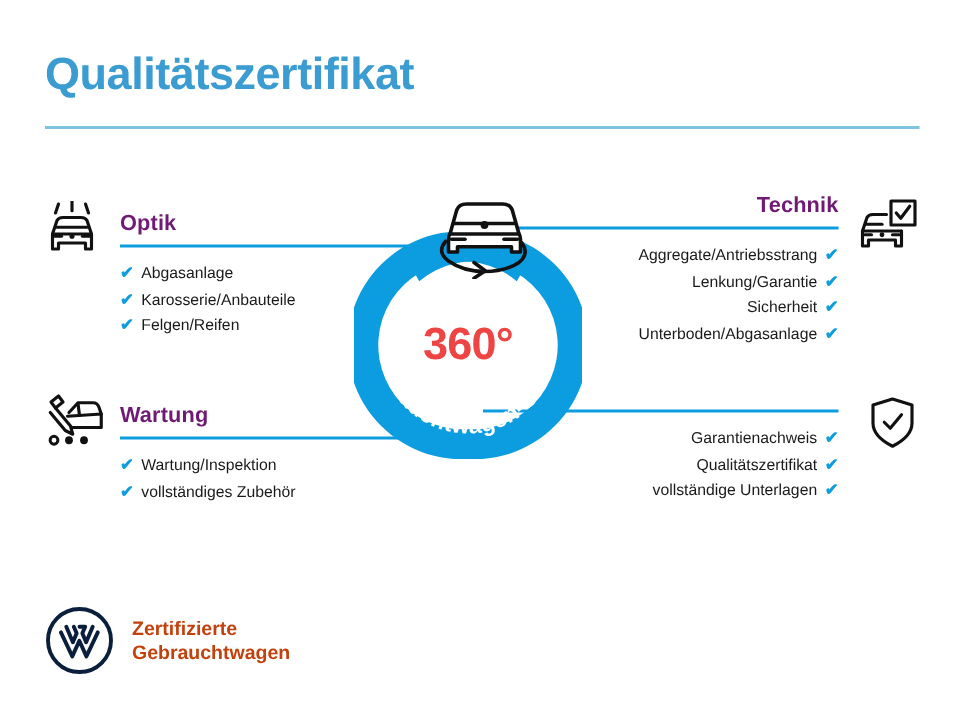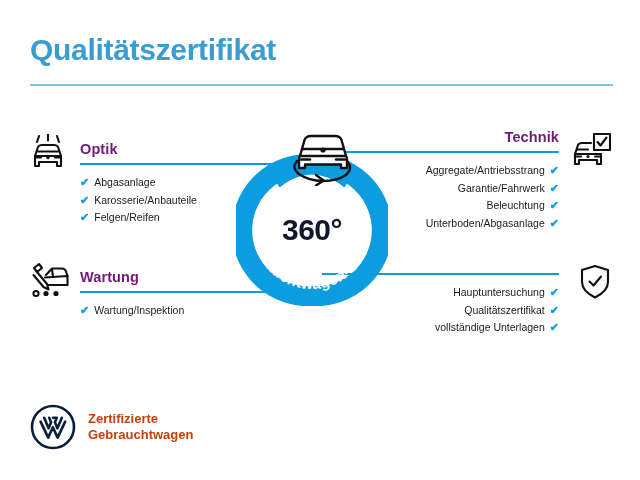--- a/index.html
+++ b/index.html
@@ -121,21 +121,21 @@
     position: absolute;
     left: 0;
     top: 0;
     width: 152px;
     height: 152px;
     display: flex;
     align-items: center;
     justify-content: center;
     font-size: 30px;
     font-weight: bold;
-    color: #0f172a;
+    color: #ef4444;
     letter-spacing: -0.5px;
     pointer-events: none;
   }
   .badge-car {
     position: absolute;
     left: 275px;
     top: 124px;
     width: 96px;
     height: 62px;
   }
@@ -230,38 +230,39 @@
       <li><span class="chk">✔</span><span>Karosserie/Anbauteile</span></li>
       <li><span class="chk">✔</span><span>Felgen/Reifen</span></li>
     </ul>
   </div>
 
   <div class="section sec-technik align-right">
     <div class="sec-head">Technik</div>
     <div class="sec-rule"></div>
     <ul class="sec-list">
       <li><span>Aggregate/Antriebsstrang</span><span class="chk">✔</span></li>
-      <li><span>Garantie/Fahrwerk</span><span class="chk">✔</span></li>
-      <li><span>Beleuchtung</span><span class="chk">✔</span></li>
+      <li><span>Lenkung/Garantie</span><span class="chk">✔</span></li>
+      <li><span>Sicherheit</span><span class="chk">✔</span></li>
       <li><span>Unterboden/Abgasanlage</span><span class="chk">✔</span></li>
     </ul>
   </div>
 
   <div class="section sec-wartung align-left">
     <div class="sec-head">Wartung</div>
     <div class="sec-rule"></div>
     <ul class="sec-list">
       <li><span class="chk">✔</span><span>Wartung/Inspektion</span></li>
+      <li><span class="chk">✔</span><span>vollständiges Zubehör</span></li>
     </ul>
   </div>
 
   <div class="section sec-garantie align-right">
     <div class="sec-rule"></div>
     <ul class="sec-list">
-      <li><span>Hauptuntersuchung</span><span class="chk">✔</span></li>
+      <li><span>Garantienachweis</span><span class="chk">✔</span></li>
       <li><span>Qualitätszertifikat</span><span class="chk">✔</span></li>
       <li><span>vollständige Unterlagen</span><span class="chk">✔</span></li>
     </ul>
   </div>
 
   <div class="badge">
     <svg viewBox="0 0 152 152" width="152" height="152">
       <defs>
         <path id="arcPath" d="M 17 76 A 59 59 0 1 0 135 76"></path>
       </defs>

